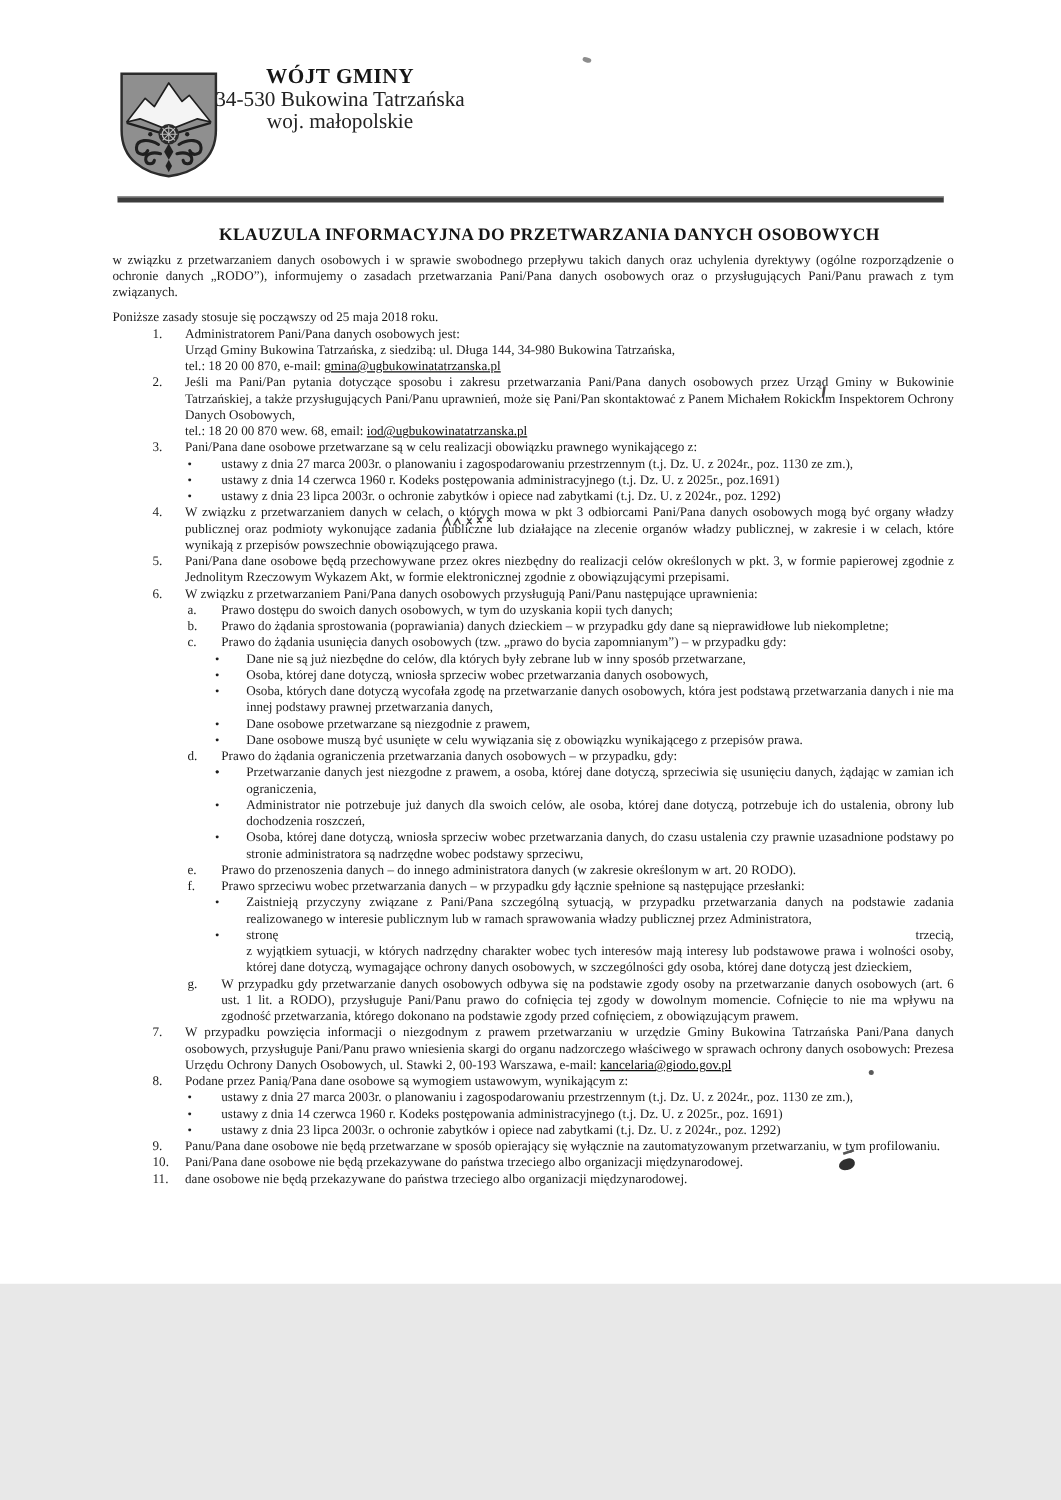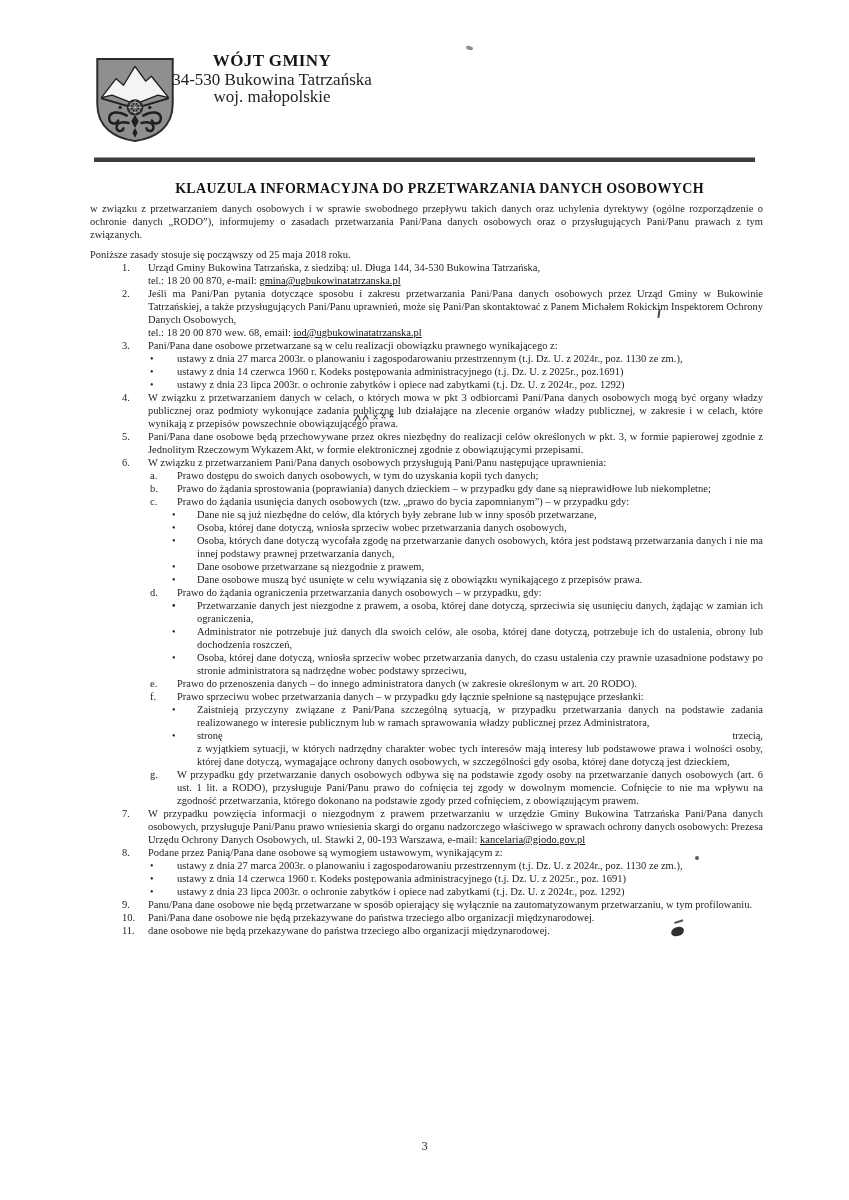--- a/index.html
+++ b/index.html
@@ -1,19 +1,19 @@
 <!DOCTYPE html>
 <html lang="pl"><head>
 <meta charset="utf-8">
 <style>
   html,body{margin:0;padding:0;}
   body{background:#e8e8e8;}
   .page{
     position:relative;
-    width:849px;height:1200px;
+    width:849px;height:1027px;
     background:#ffffff;
     margin:0 auto;
     overflow:hidden;
     font-family:"Liberation Serif","DejaVu Serif",serif;
     color:#1c1c1c;
   }
   
   .logo{position:absolute;left:94px;top:56px;width:82px;height:88px;}
   .hdr{
     position:absolute;left:147px;top:52px;width:250px;
@@ -105,21 +105,22 @@
   <div class="rule"></div>
 
   <div class="doc-title">KLAUZULA INFORMACYJNA DO PRZETWARZANIA DANYCH OSOBOWYCH</div>
 
   <div class="doc-body">
     <p>w związku z przetwarzaniem danych osobowych i w sprawie swobodnego przepływu takich danych oraz uchylenia dyrektywy (ogólne rozporządzenie o ochronie danych „RODO”), informujemy o zasadach przetwarzania Pani/Pana danych osobowych oraz o przysługujących Pani/Panu prawach z tym związanych.</p>
     <p class="note">Poniższe zasady stosuje się począwszy od 25 maja 2018 roku.</p>
     <div class="list">
         <div class="li lvl-n">
           <span class="mk">1.</span>
-          <div class="txt">Urząd Gminy Bukowina Tatrzańska, z siedzibą: ul. Długa 144, 34-530 Bukowina Tatrzańska,</div>
+          <div class="txt">Administratorem Pani/Pana danych osobowych jest:</div>
+          <div class="txt">Urząd Gminy Bukowina Tatrzańska, z siedzibą: ul. Długa 144, 34-980 Bukowina Tatrzańska,</div>
           <div class="txt">tel.: 18 20 00 870, e-mail: <span class="lnk">gmina@ugbukowinatatrzanska.pl</span></div>
         </div>
         <div class="li lvl-n">
           <span class="mk">2.</span>
           <div class="txt">Jeśli ma Pani/Pan pytania dotyczące sposobu i zakresu przetwarzania Pani/Pana danych osobowych przez Urząd Gminy w Bukowinie Tatrzańskiej, a także przysługujących Pani/Panu uprawnień, może się Pani/Pan skontaktować z Panem Michałem Rokickim Inspektorem Ochrony Danych Osobowych,</div>
           <div class="txt">tel.: 18 20 00 870 wew. 68, email: <span class="lnk">iod@ugbukowinatatrzanska.pl</span></div>
         </div>
         <div class="li lvl-n">
           <span class="mk">3.</span>
           <div class="txt">Pani/Pana dane osobowe przetwarzane są w celu realizacji obowiązku prawnego wynikającego z:</div>

